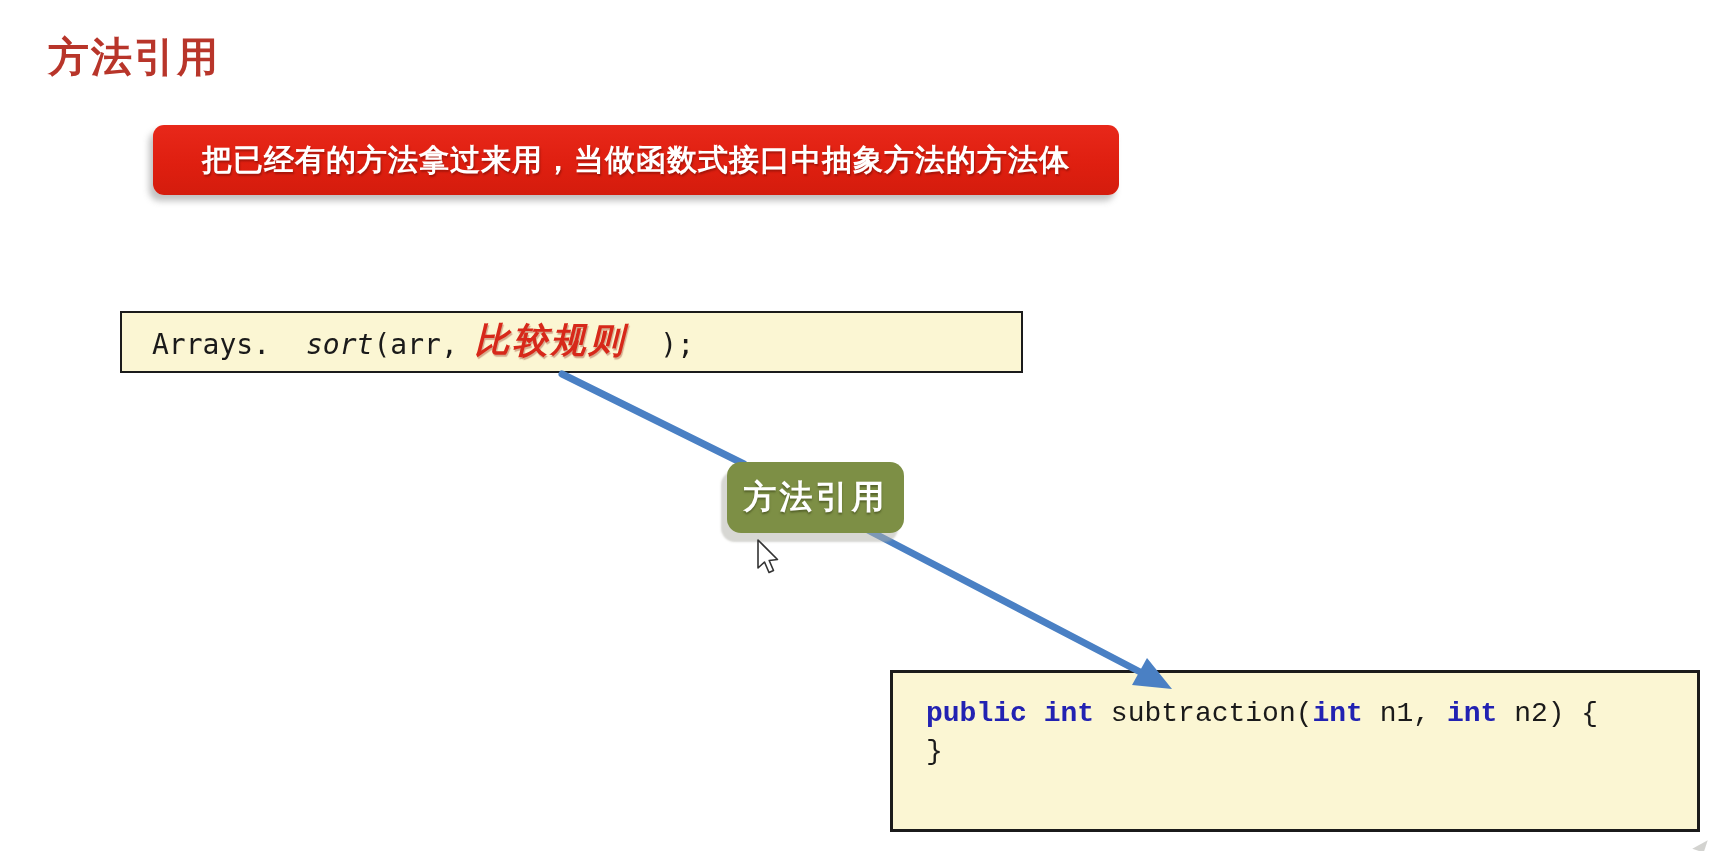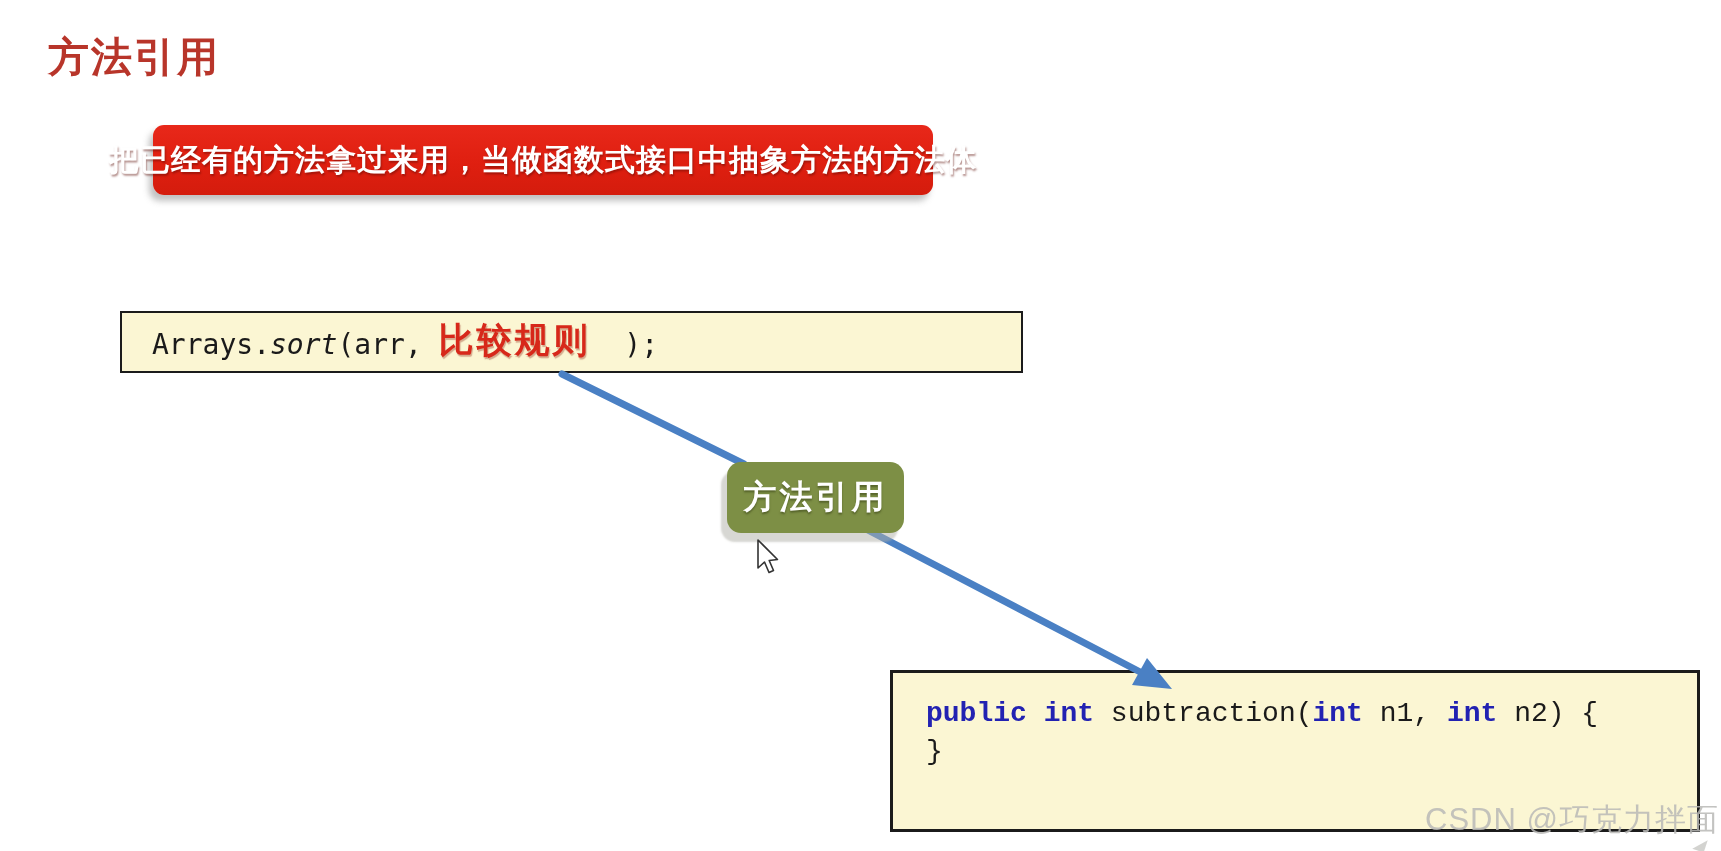--- a/index.html
+++ b/index.html
@@ -25,21 +25,21 @@
     font-weight: 700;
     color: #b8352a;
     letter-spacing: 2px;
   }
 
   
   .banner {
     position: absolute;
     left: 153px;
     top: 125px;
-    width: 780px;
+    width: 966px;
     height: 70px;
     background: linear-gradient(180deg, #e8281a 0%, #df1f10 55%, #d41c0d 100%);
     border-radius: 11px;
     box-shadow: -4px 6px 6px rgba(120,120,120,0.45);
     display: flex;
     align-items: center;
     justify-content: center;
   }
   .banner-text {
     color: #ffffff;
@@ -65,35 +65,36 @@
     display: flex;
     align-items: center;
     padding-left: 30px;
   }
   .code {
     font-family: "DejaVu Sans Mono", "Liberation Mono", monospace;
     font-size: 28px;
     color: #1a1a1a;
     white-space: pre;
   }
-  .code .italic { font-style: italic; }
+  .code .italic { font-style: italic; margin-left: 36px; }
   .kw {
     color: #2222b2;
     font-weight: 700;
   }
   .highlight-red {
     font-family: "Liberation Sans", sans-serif;
     font-size: 35px;
     font-weight: 900;
     color: #d7281a;
     letter-spacing: 3px;
     text-shadow: 1px 2px 1px rgba(140,25,10,0.35);
     position: relative;
     top: -2px;
     white-space: pre;
+    font-style: italic;
   }
 
   #method-box {
     left: 890px;
     top: 670px;
     width: 810px;
     height: 162px;
     border-width: 3px;
     padding: 22px 0 0 33px;
   }
@@ -186,16 +187,15 @@
 
   <div class="code-box" id="method-box">
     <div class="code code-line"><span class="kw">public</span><span> </span><span class="kw">int</span><span> subtraction(</span><span class="kw">int</span><span> n1, </span><span class="kw">int</span><span> n2) {</span></div>
     <div class="code code-line">}</div>
   </div>
 
   <svg class="overlay" id="cursor-svg" width="1721" height="851" viewBox="0 0 1721 851">
     <path d="M 758 540 L 758 568 L 764.5 562 L 769 572.5 L 773.5 570.5 L 769.2 560.5 L 777.5 559.5 Z" fill="#ffffff" stroke="#333333" stroke-width="1.6" stroke-linejoin="round"></path>
   </svg>
 
-  <div class="watermark">CSDN @巧克力拌面</div>
   <div class="watermark-artifact"></div>
 
 </div>
 
 </body></html>

